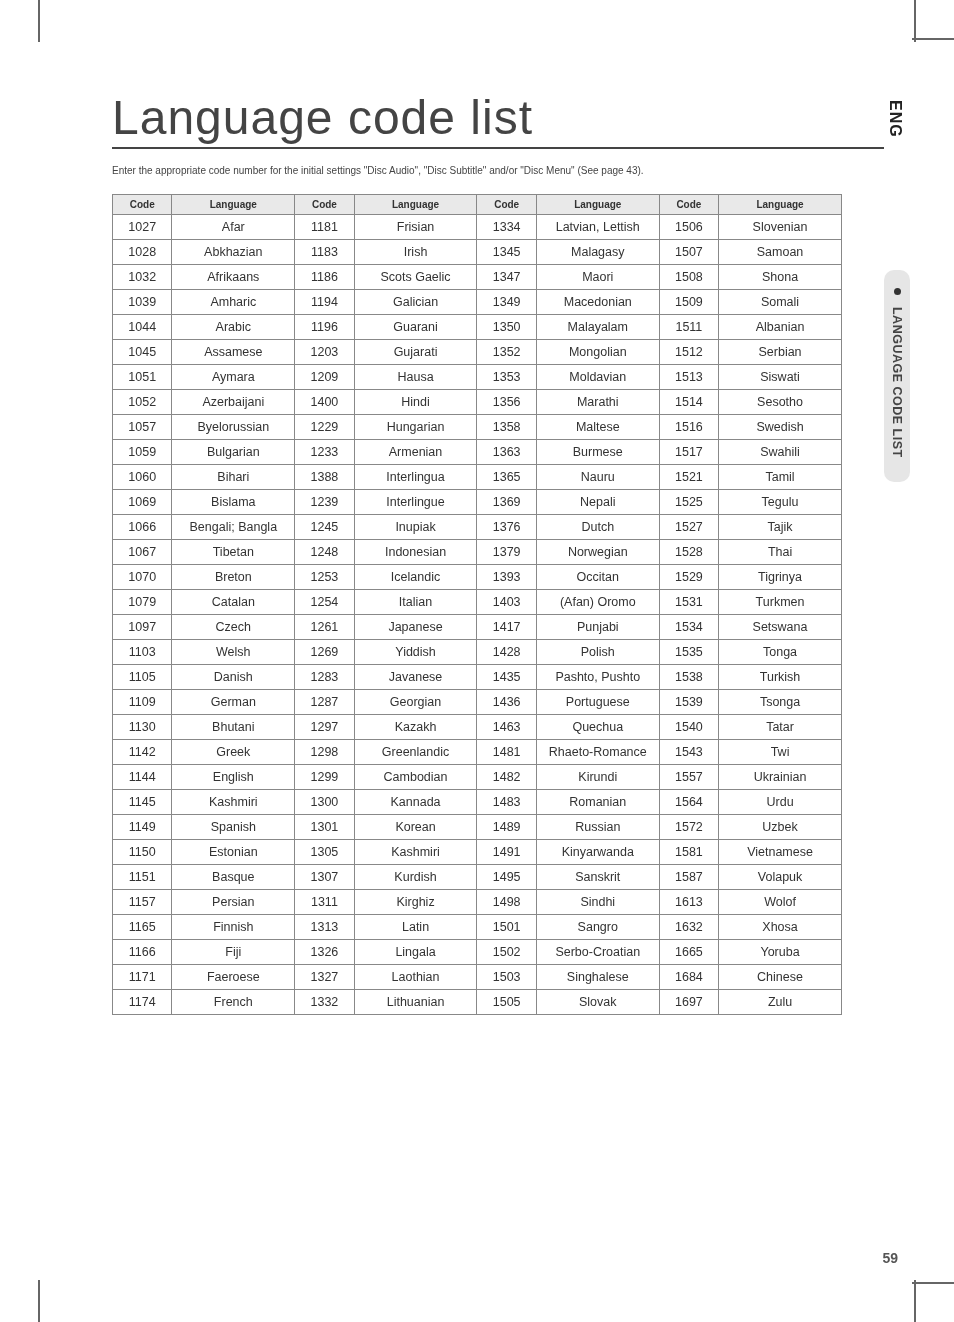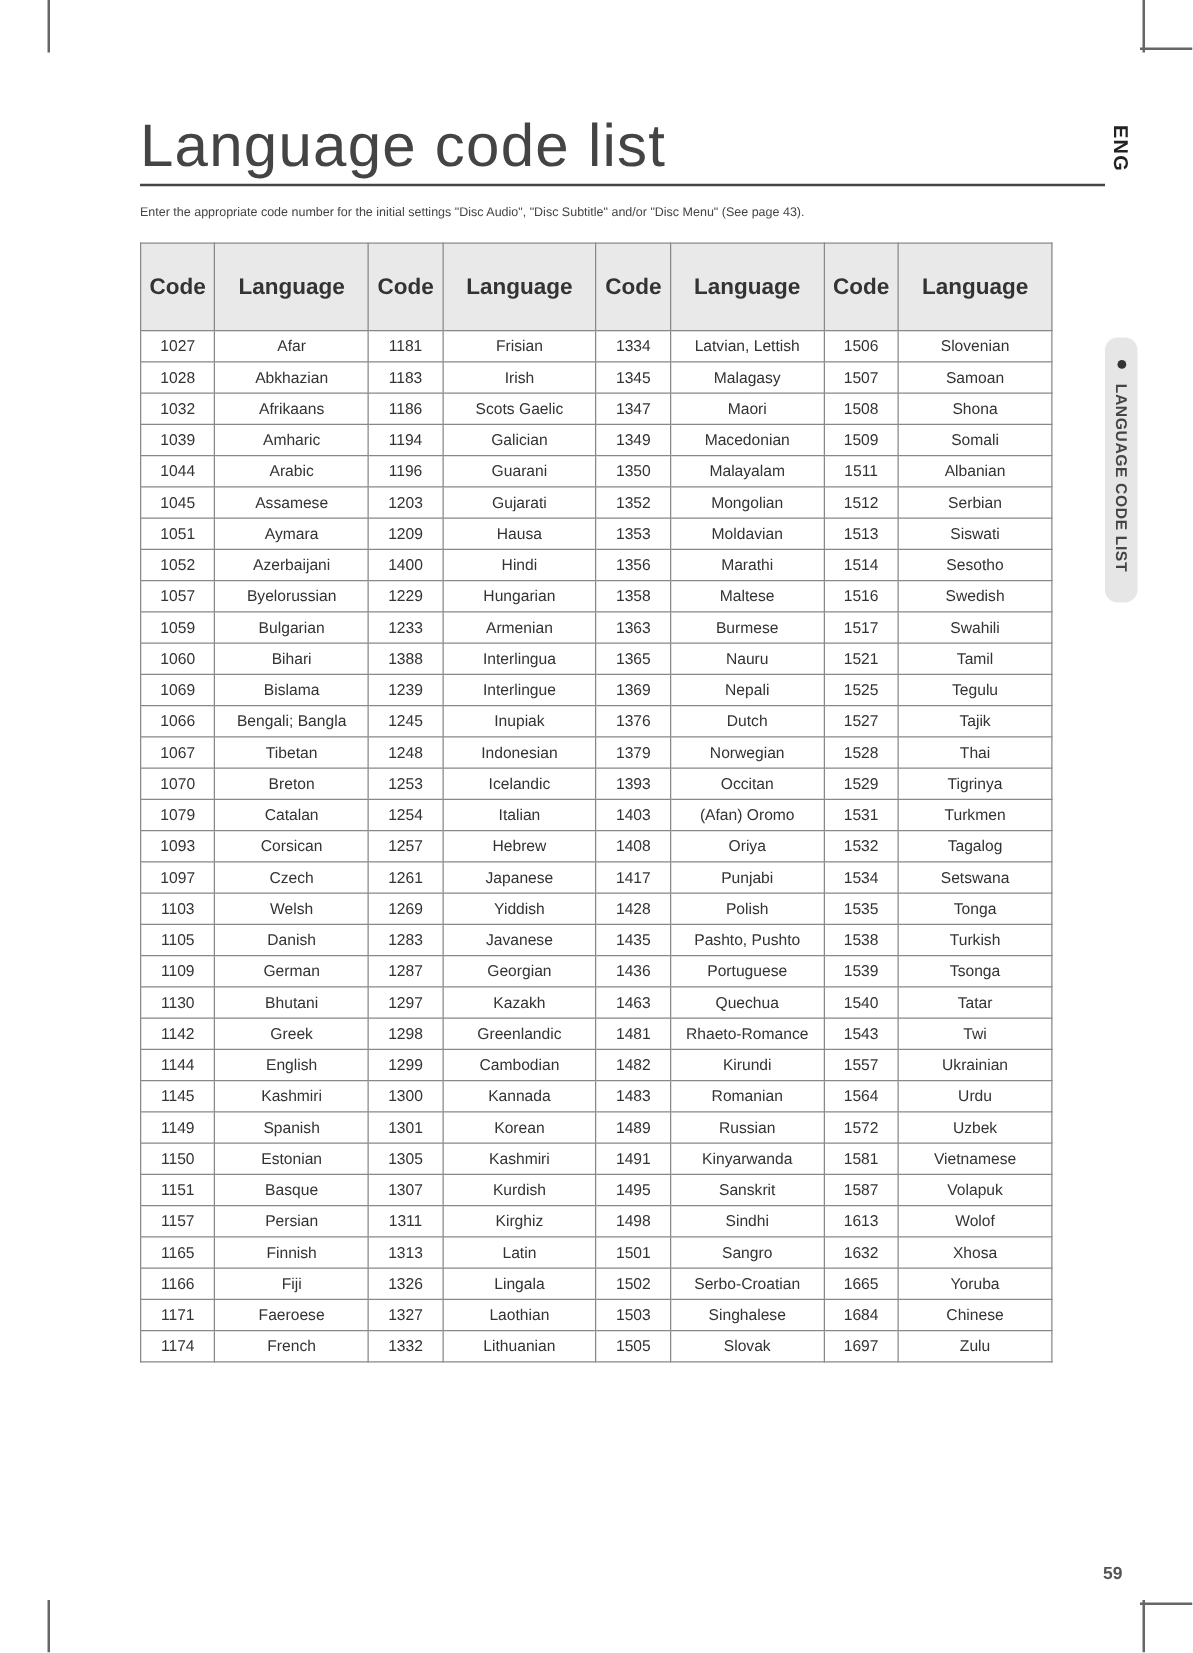--- a/index.html
+++ b/index.html
@@ -10,21 +10,21 @@
   .crop-tr2 { position: absolute; top: 38px; right: 0; width: 42px; height: 2px; background: #666; }
   .crop-br { position: absolute; bottom: 0; right: 38px; width: 2px; height: 42px; background: #666; }
   .crop-br2 { position: absolute; bottom: 38px; right: 0; width: 42px; height: 2px; background: #666; }
   .crop-bl { position: absolute; bottom: 0; left: 38px; width: 2px; height: 42px; background: #666; }
 
   .title { font-size: 48px; font-weight: 300; letter-spacing: 1px; color: #444; border-bottom: 2px solid #444; display: inline-block; padding-bottom: 2px; margin-bottom: 14px; width: 100%; }
   .intro { font-size: 10px; color: #444; line-height: 1.5; margin-bottom: 16px; max-width: 680px; }
 
   table { border-collapse: collapse; width: 730px; }
   th, td { border: 1px solid #888; text-align: center; font-size: 12.5px; padding: 5px 4px; color: #333; }
-  th { background: #e9e9e9; font-weight: 600; font-size: 18px; color: #333; padding: 24px 4px; }
+  th { background: #e9e9e9; font-weight: 600; font-size: 10px; color: #333; padding: 4px 4px; }
   td.code { width: 58px; }
   td.lang { width: 120px; }
 
   .side-tab1 { position: absolute; right: 50px; top: 100px; writing-mode: vertical-rl; font-weight: 700; font-size: 16px; letter-spacing: 1px; color: #222; }
   .side-tab2 { position: absolute; right: 44px; top: 270px; background: #e6e6e6; border-radius: 10px; padding: 18px 6px 24px 6px; writing-mode: vertical-rl; font-size: 12.5px; font-weight: 600; color: #444; letter-spacing: 0.5px; }
   .side-tab2 .bullet { display: inline-block; width: 7px; height: 7px; background: #333; border-radius: 50%; margin-bottom: 8px; }
 
   .page-num { position: absolute; right: 56px; bottom: 56px; font-size: 14px; font-weight: 700; color: #555; }
 </style>
 </head>
@@ -209,30 +209,20 @@
           <td class="code">1079</td>
           <td class="lang">Catalan</td>
           <td class="code">1254</td>
           <td class="lang">Italian</td>
           <td class="code">1403</td>
           <td class="lang">(Afan) Oromo</td>
           <td class="code">1531</td>
           <td class="lang">Turkmen</td>
         </tr>
         <tr>
-          <td class="code">1093</td>
-          <td class="lang">Corsican</td>
-          <td class="code">1257</td>
-          <td class="lang">Hebrew</td>
-          <td class="code">1408</td>
-          <td class="lang">Oriya</td>
-          <td class="code">1532</td>
-          <td class="lang">Tagalog</td>
-        </tr>
-        <tr>
           <td class="code">1097</td>
           <td class="lang">Czech</td>
           <td class="code">1261</td>
           <td class="lang">Japanese</td>
           <td class="code">1417</td>
           <td class="lang">Punjabi</td>
           <td class="code">1534</td>
           <td class="lang">Setswana</td>
         </tr>
         <tr>

